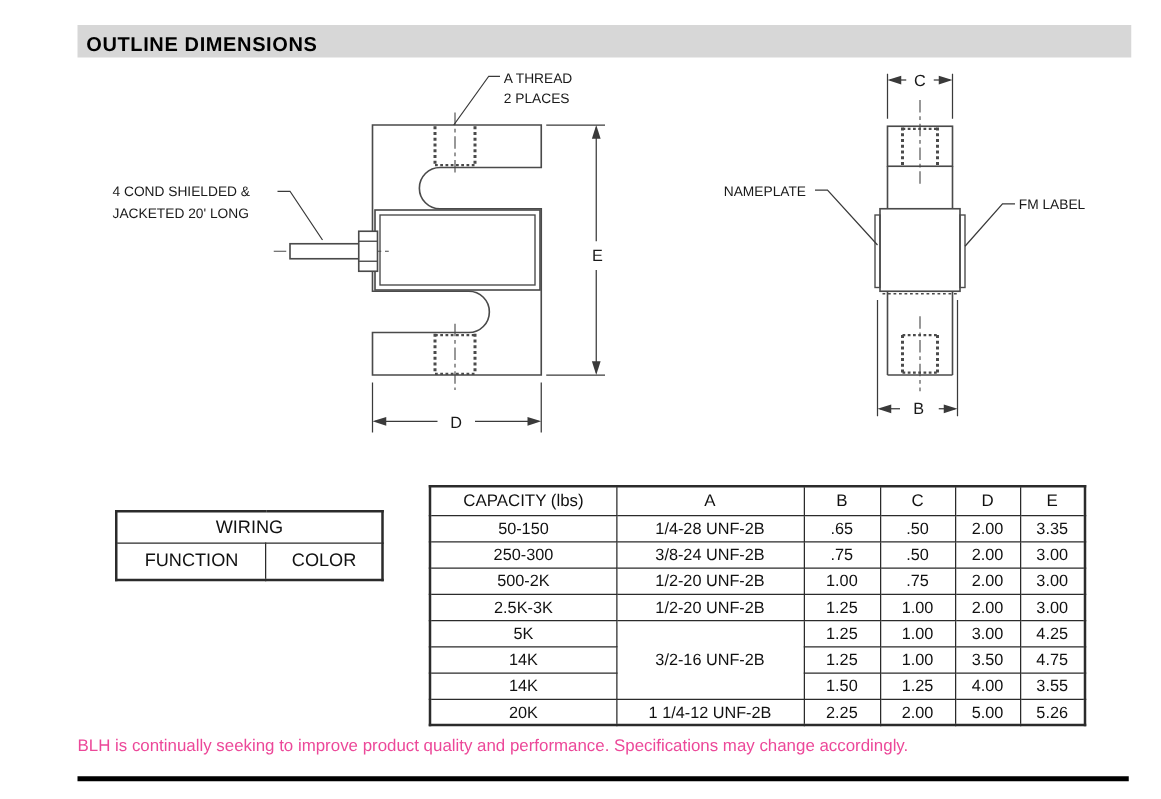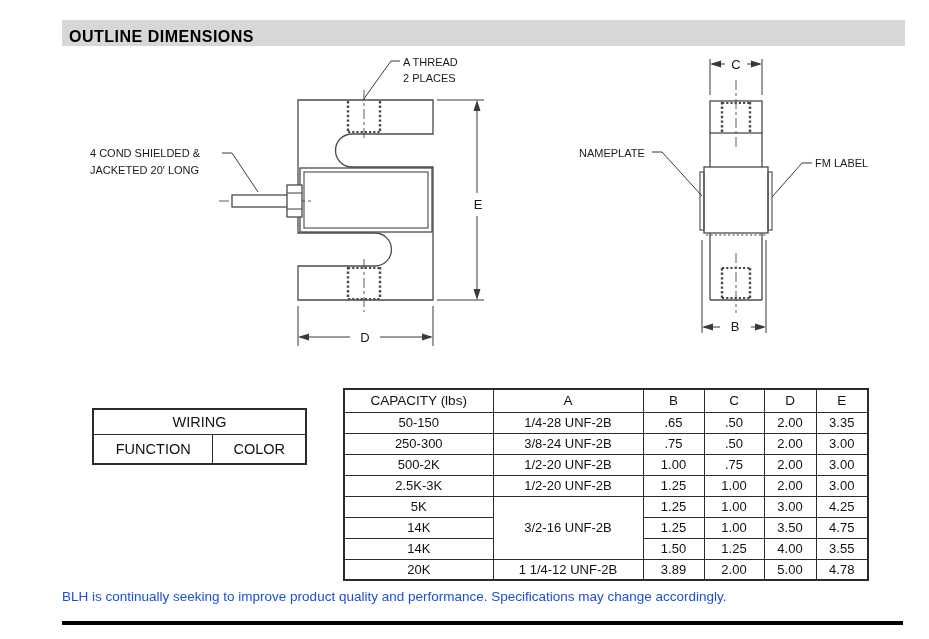--- a/index.html
+++ b/index.html
@@ -34,21 +34,21 @@
   #wiring .ttl { height:25px; font-weight:normal; font-size:14.5px; }
   #wiring .hdr td { height:30px; font-size:14.5px; }
   #wiring .bodyrow td { vertical-align:top; height:97px; }
   #wiring .fn  { text-align:left; padding:3px 0 0 6px; line-height:23px; }
   #wiring .cr  { text-align:left; padding:3px 0 0 24px; line-height:23px; }
 
   #capacity { left:343px; top:388px; }
   #capacity th { height:23px; font-weight:normal; font-size:13.5px; }
   #capacity td { height:21px; }
 
-  .footer-note { position:absolute; left:62px; top:589px; width:840px; font-size:13.5px; color:#1d4ed8; }
+  .footer-note { position:absolute; left:62px; top:589px; width:840px; font-size:13.5px; color:#ec4899; }
   .bottom-rule { position:absolute; left:62px; top:621px; width:841px; height:4px; background:#000; }
 </style>
 </head>
 <body>
 
 <div id="page">
 
   <div class="header-bar">
     <span>OUTLINE DIMENSIONS</span>
   </div>
@@ -254,24 +254,24 @@
     <tr>
       <td>14K</td>
       <td>1.50</td>
       <td>1.25</td>
       <td>4.00</td>
       <td>3.55</td>
     </tr>
     <tr>
       <td>20K</td>
       <td>1 1/4-12 UNF-2B</td>
-      <td>3.89</td>
+      <td>2.25</td>
       <td>2.00</td>
       <td>5.00</td>
-      <td>4.78</td>
+      <td>5.26</td>
     </tr>
   </tbody>
     </table>
 
   <div class="footer-note">BLH is continually seeking to improve product quality and performance. Specifications may change accordingly.</div>
   <div class="bottom-rule"></div>
 
 </div>
 
 </body></html>

